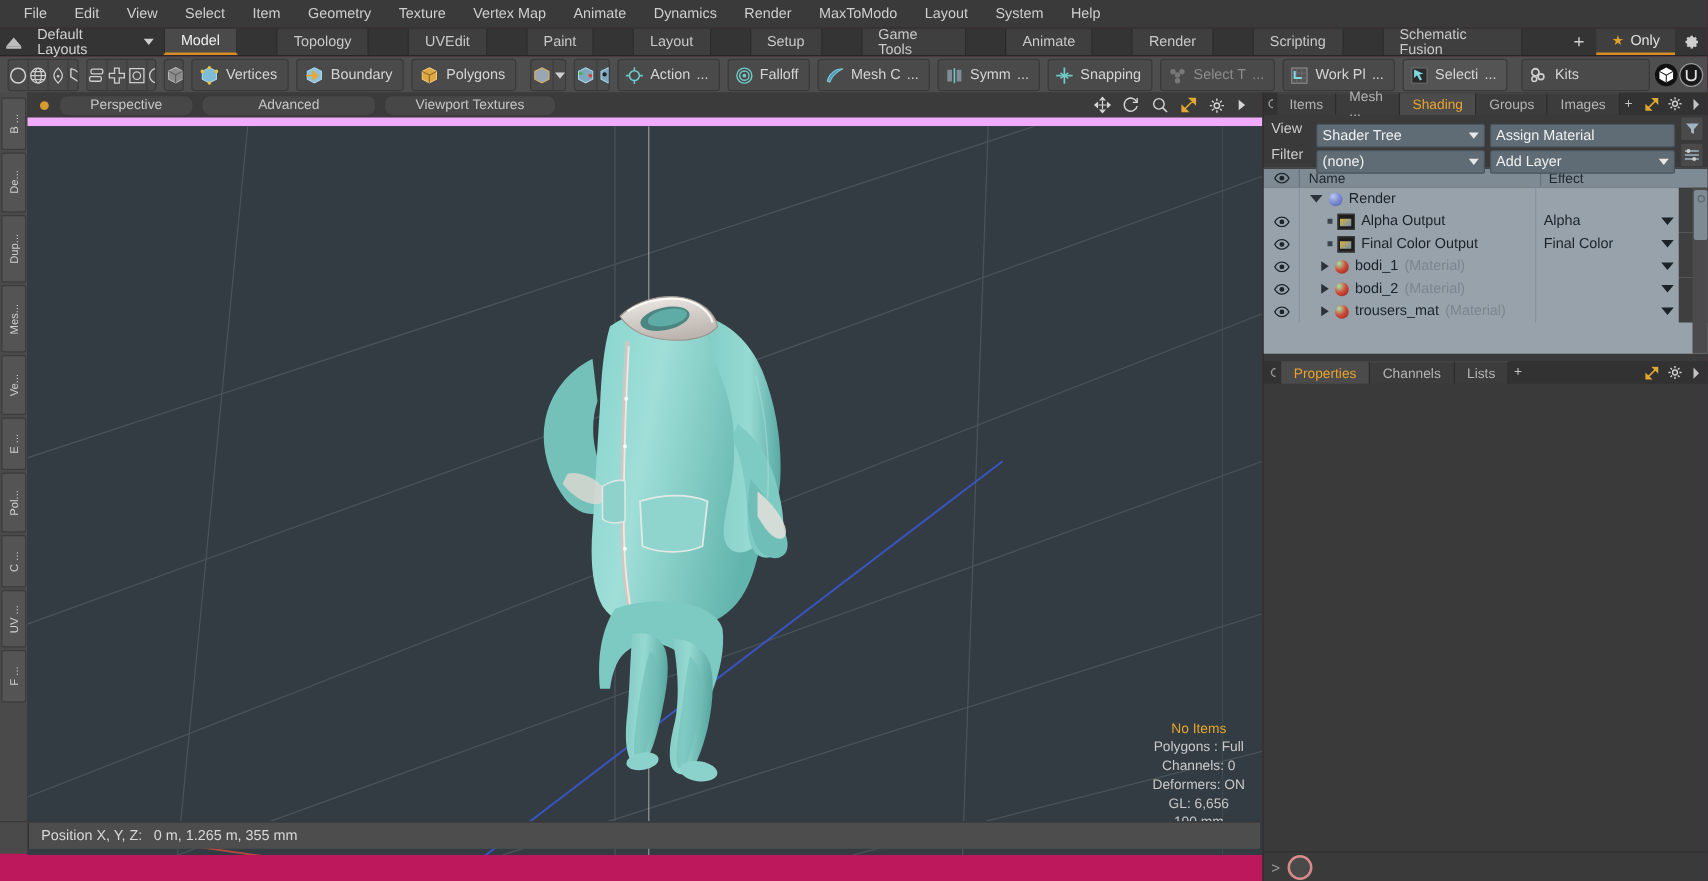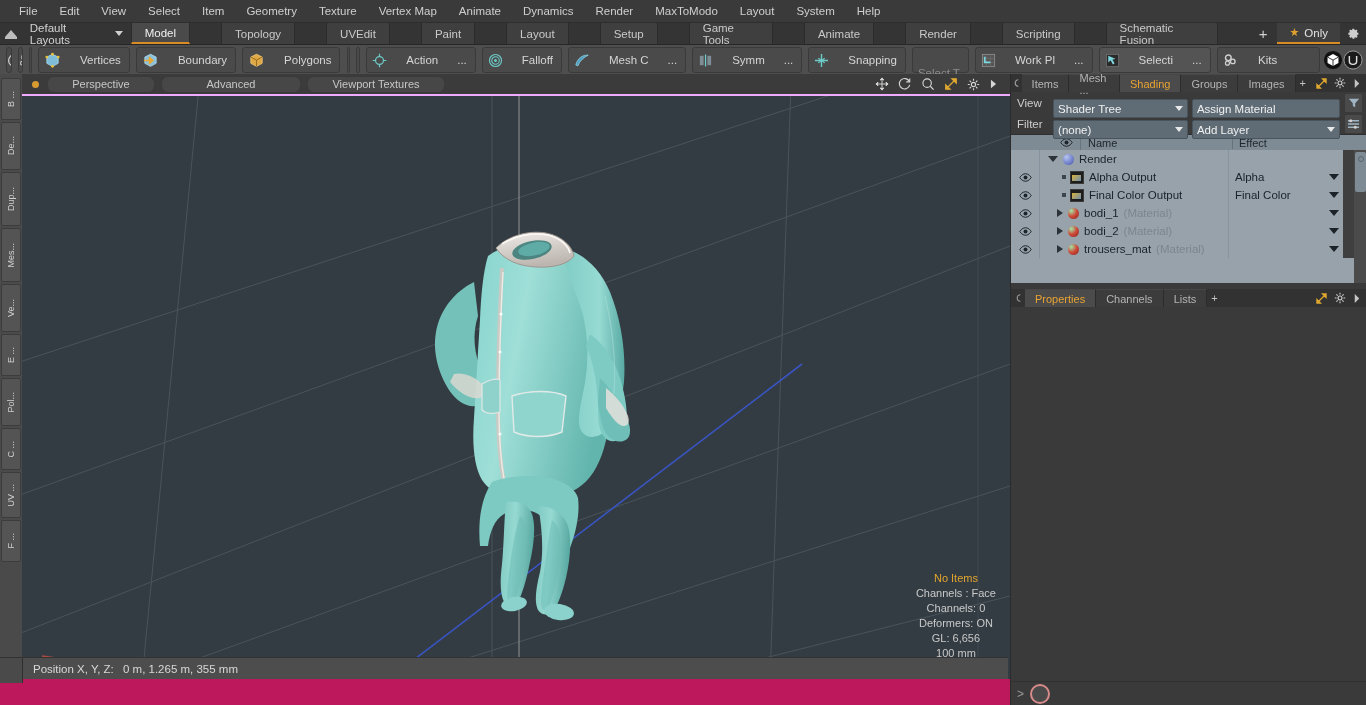--- a/index.html
+++ b/index.html
@@ -38,44 +38,44 @@
   .gearbtn{width:26px;display:flex;align-items:center;justify-content:center;}
 
   
   .toolbar{height:30px;background:#4e4e4e;display:flex;align-items:center;padding:0 3px;
            border-bottom:1px solid #2d2d2d;gap:0;}
   .tgroup{display:flex;align-items:center;background:#4a4a4a;border:1px solid #3a3a3a;
           border-radius:3px;height:24px;margin:0 3px;overflow:hidden;}
   .ticon{width:25px;height:24px;display:flex;align-items:center;justify-content:center;
          border-right:1px solid #3f3f3f;}
   .ticon:last-child{border-right:none;}
-  .tbtn{display:flex;align-items:center;gap:19px;height:24px;padding:0 8px 0 5px;
+  .tbtn{display:flex;align-items:center;gap:5px;height:24px;padding:0 8px 0 5px;
         background:#4a4a4a;border:1px solid #3a3a3a;border-radius:3px;margin:0 3px;
         font-size:11.5px;color:#d5d5d5;white-space:nowrap;}
-  .tbtn.dim{color:#8d8d8d;flex-direction:column;}
+  .tbtn.dim{color:#8d8d8d;}
   .tbtn.sel{background:#545454;}
   .sep{width:9px;}
   svg{display:block;}
 
   
   .main{position:absolute;left:0;top:74px;width:1366px;height:605px;}
 
   
   .vstrip{position:absolute;left:0;top:0;width:22px;height:605px;background:#4a4a4a;
           border-right:1px solid #2e2e2e;padding-top:4px;}
   .vtab{width:18px;margin:0 auto 2px auto;background:#545454;border:1px solid #3c3c3c;
         border-radius:2px;display:flex;align-items:center;justify-content:center;
         font-size:9px;color:#d0d0d0;}
   .vtab span{writing-mode:vertical-rl;transform:rotate(180deg);white-space:nowrap;
              letter-spacing:0px;padding:3px 0;}
 
   
   .vpcol{position:absolute;left:22px;top:0;width:988px;height:605px;background:#3c3c3c;}
   .vphead{height:20px;background:#3b3b3b;display:flex;align-items:center;padding:0 6px;
-          border-bottom:2px solid #f0abfc;}
+          border-bottom:7px solid #f0abfc;}
   .dot{width:7px;height:7px;border-radius:50%;background:#d79b30;margin:0 8px 0 4px;}
   .vpbtn{height:15px;line-height:15px;padding:0 14px;margin-right:6px;background:#474747;
          border:1px solid #3a3a3a;border-radius:7px;font-size:11px;color:#c7c7c7;text-align:center;}
   .vpicons{margin-left:auto;display:flex;align-items:center;gap:9px;padding-right:6px;}
 
   .viewport{position:relative;width:988px;height:583px;background:#333c42;overflow:hidden;}
   .vstats{position:absolute;right:14px;bottom:18px;text-align:center;
           font-size:11px;line-height:15px;color:#c9c9c9;}
   .vstats .hl{color:#e3a52e;}
 
@@ -99,21 +99,21 @@
   .prow{height:21px;display:flex;align-items:center;padding:0 4px 0 6px;gap:4px;background:#3a3a3a;}
   .plabel{width:36px;font-size:11.5px;color:#cdcdcd;}
   .pdd{height:17px;background:#5f6c75;border:1px solid #4a545c;border-radius:2px;
        display:flex;align-items:center;padding:0 4px;font-size:11.5px;color:#f0f0f0;position:relative;margin-top:12px;}
   .pdd .dcar{margin-left:auto;width:0;height:0;border-left:4px solid transparent;
              border-right:4px solid transparent;border-top:5px solid #e8e8e8;}
   .psq{width:19px;height:18px;background:#4a4a4a;border:1px solid #3a3a3a;border-radius:2px;
        display:flex;align-items:center;justify-content:center;}
 
   
-  .treehdr{height:15px;background:#7f8b94;display:flex;align-items:center;border-top:1px solid #2e2e2e;padding-left:41px;}
+  .treehdr{height:15px;background:#7f8b94;display:flex;align-items:center;border-top:1px solid #2e2e2e;}
   .th-eye{width:28px;height:15px;border-right:1px solid #68747d;display:flex;align-items:center;justify-content:center;}
   .th-name{flex:1;padding-left:7px;font-size:11px;color:#20282e;}
   .th-eff{width:104px;padding-left:6px;font-size:11px;color:#20282e;border-left:1px solid #68747d;}
   .th-pad{width:24px;}
   .treebody{background:#97a2ab;height:133px;position:relative;overflow:hidden;}
   .trow{height:18px;display:flex;align-items:center;}
   .t-eye{width:28px;height:18px;display:flex;align-items:center;justify-content:center;
          border-right:1px solid #8794a0;}
   .t-name{flex:1;display:flex;align-items:center;gap:0;padding-left:4px;font-size:11.5px;color:#1b2228;}
   .t-eff{width:104px;height:18px;border-left:1px solid #8794a0;display:flex;align-items:center;
@@ -622,21 +622,21 @@
             <line x1="68" y1="644" x2="86" y2="654" stroke="#c0332c" stroke-width="2"></line>
             <line x1="68" y1="644" x2="52" y2="652" stroke="#3050cc" stroke-width="2"></line>
             <text x="67" y="616" fill="#2fbf2f" font-size="9" font-family="Liberation Sans, sans-serif">Y</text>
             <text x="88" y="657" fill="#c0332c" font-size="9" font-family="Liberation Sans, sans-serif">X</text>
             <text x="56" y="643" fill="#3050cc" font-size="9" font-family="Liberation Sans, sans-serif">Z</text>
           </g>
         </svg>
 
         <div class="vstats">
           <div class="hl">No Items</div>
-          <div>Channels : Face</div>
+          <div>Polygons : Full</div>
           <div>Channels: 0</div>
           <div>Deformers: ON</div>
           <div>GL: 6,656</div>
           <div>100 mm</div>
         </div>
       </div>
     </div>
 
     <div class="statusbar">
       <div class="sb-pad"></div>

